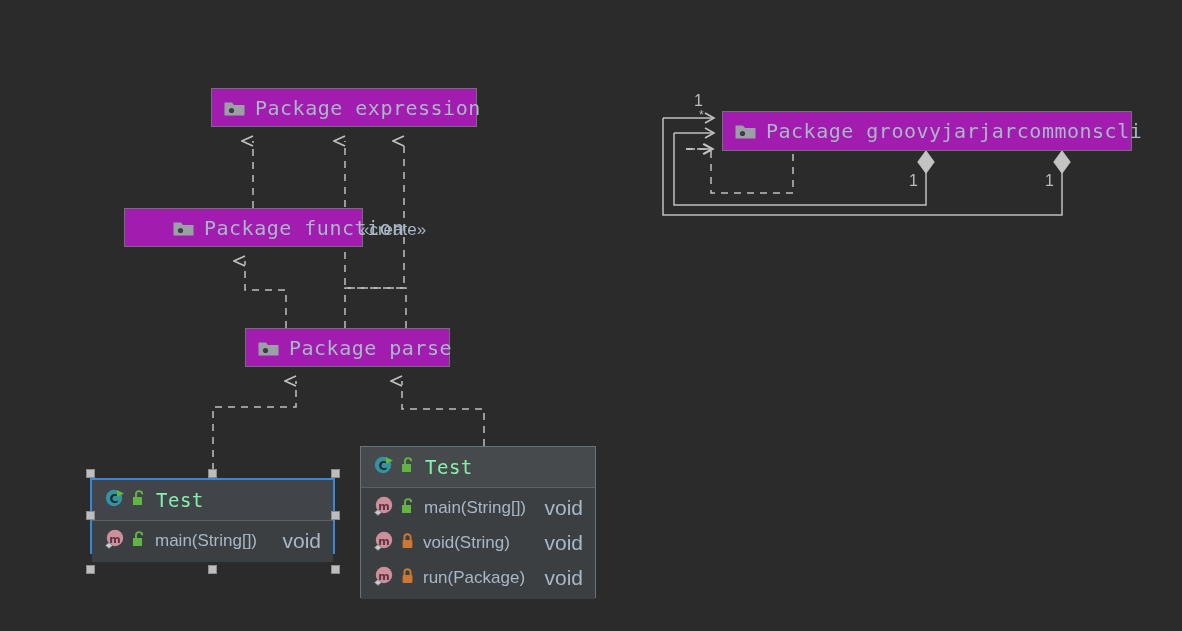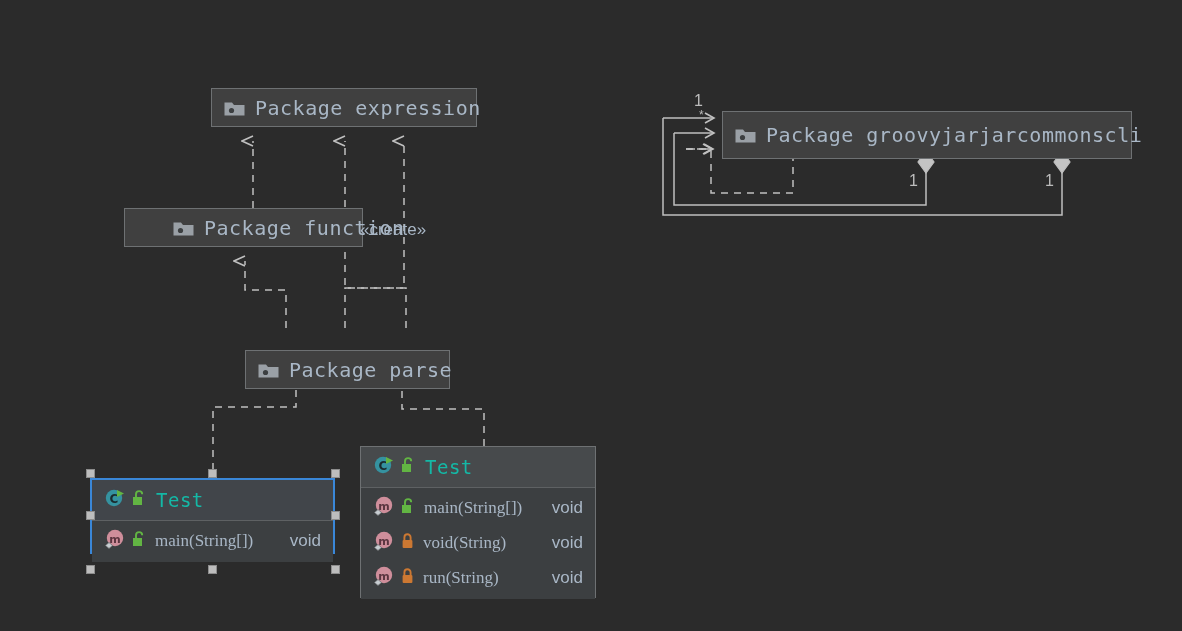--- a/index.html
+++ b/index.html
@@ -10,21 +10,21 @@
     overflow:hidden;
     position:relative;
   }
   #canvas{position:absolute;left:0;top:0;width:1182px;height:631px;}
   svg.layer{position:absolute;left:0;top:0;width:1182px;height:631px;pointer-events:none;}
 
   
   .pkg{
     position:absolute;
     box-sizing:border-box;
-    background:#404040;
+    background:#a21caf;
     border:1px solid #6e7173;
     display:flex;align-items:center;
     padding:0 12px;
     height:38px;
     white-space:nowrap;
   }
   .pkg .pkg-label{
     font-family:"DejaVu Sans Mono", monospace;
     font-size:20px;
     color:#a9b7c6;
@@ -45,34 +45,34 @@
   .cls .cls-header{
     display:flex;align-items:center;
     height:40px;
     padding:0 12px;
     background:#474a4c;
     border-bottom:1px solid #5e6163;
     white-space:nowrap;
   }
   .cls .cls-name{
     font-family:"DejaVu Sans Mono", monospace;
-    font-size:19px;color:#14b8a6;margin-left:10px;letter-spacing:.5px;
+    font-size:19px;color:#86efac;margin-left:10px;letter-spacing:.5px;
   }
   .cls .cls-body{background:#3c3f41;padding:2px 0 4px 0;}
   .member{
     display:flex;align-items:center;
     height:35px;padding:0 12px;white-space:nowrap;
   }
   .member .m-sig{
-    font-family:Liberation Serif, serif;
+    font-family:Liberation Sans, sans-serif;
     font-size:17px;color:#a9b7c6;margin-left:9px;
   }
   .member .m-ret{
     font-family:"Liberation Sans", sans-serif;
-    font-size:17px;color:#a9b7c6;margin-left:auto;padding-left:14px;
+    font-size:21px;color:#a9b7c6;margin-left:auto;padding-left:14px;
   }
 
   
   .cls.selected{border:2px solid #3a87d8;}
   .cls.selected .cls-header{background:#41454a;border-bottom:1px solid #5e6163;}
 
   .handle{
     position:absolute;width:9px;height:9px;
     background:#bdbdbd;border:1px solid #8d8d8d;box-sizing:border-box;
   }
@@ -177,31 +177,31 @@
   <div class="pkg" style="left:124px;top:208px;width:239px;height:39px;padding-left:48px;">
     <span class="folder-ico">
       <svg width="21" height="16" viewBox="0 0 21 16">
         <path d="M0.5,2.5 L8,2.5 L10,5 L20.5,5 L20.5,15.5 L0.5,15.5 Z" fill="#9aa0a6"></path>
         <circle cx="7.5" cy="10.5" r="2.6" fill="#3c3f41"></circle>
       </svg>
     </span>
     <span class="pkg-label">Package function</span>
   </div>
 
-  <div class="pkg" style="left:245px;top:328px;width:205px;height:39px;margin-top:22px;">
+  <div class="pkg" style="left:245px;top:328px;width:205px;height:39px;">
     <span class="folder-ico">
       <svg width="21" height="16" viewBox="0 0 21 16">
         <path d="M0.5,2.5 L8,2.5 L10,5 L20.5,5 L20.5,15.5 L0.5,15.5 Z" fill="#9aa0a6"></path>
         <circle cx="7.5" cy="10.5" r="2.6" fill="#3c3f41"></circle>
       </svg>
     </span>
     <span class="pkg-label">Package parse</span>
   </div>
 
-  <div class="pkg" style="left:722px;top:111px;width:410px;height:48px;">
+  <div class="pkg" style="left:722px;top:111px;width:410px;height:40px;">
     <span class="folder-ico">
       <svg width="21" height="16" viewBox="0 0 21 16">
         <path d="M0.5,2.5 L8,2.5 L10,5 L20.5,5 L20.5,15.5 L0.5,15.5 Z" fill="#9aa0a6"></path>
         <circle cx="7.5" cy="10.5" r="2.6" fill="#3c3f41"></circle>
       </svg>
     </span>
     <span class="pkg-label">Package groovyjarjarcommonscli</span>
   </div>
 
   <div class="cls selected" style="left:90px;top:478px;width:245px;height:76px;">
@@ -313,21 +313,21 @@
             <text x="11" y="14.5" font-family="DejaVu Sans, sans-serif" font-size="11" font-weight="bold" fill="#5c3540" text-anchor="middle">m</text>
             <polygon points="5,14.5 8.5,17.5 5,20.5 1.5,17.5" fill="#c7cdd1" stroke="#6e7173" stroke-width="0.8"></polygon>
           </svg>
         </span>
         <span class="ico" style="margin-left:6px;">
           <svg width="13" height="16" viewBox="0 0 13 16">
             <path d="M3.4,7 L3.4,4.4 A3.1,3.1 0 0 1 9.6,4.4 L9.6,7" fill="none" stroke="#cc7832" stroke-width="1.9"></path>
             <rect x="1.6" y="7" width="9.8" height="8" rx="1" fill="#cc7832"></rect>
           </svg>
         </span>
-        <span class="m-sig">run(String)</span>
+        <span class="m-sig">run(Package)</span>
         <span class="m-ret">void</span>
       </div>
 
     </div>
   </div>
 
   <div class="stereo" style="left:360px;top:220px;">«create»</div>
 
   <div class="multi" style="left:694px;top:92px;">1</div>
   <div class="multi small" style="left:699px;top:108px;">*</div>

